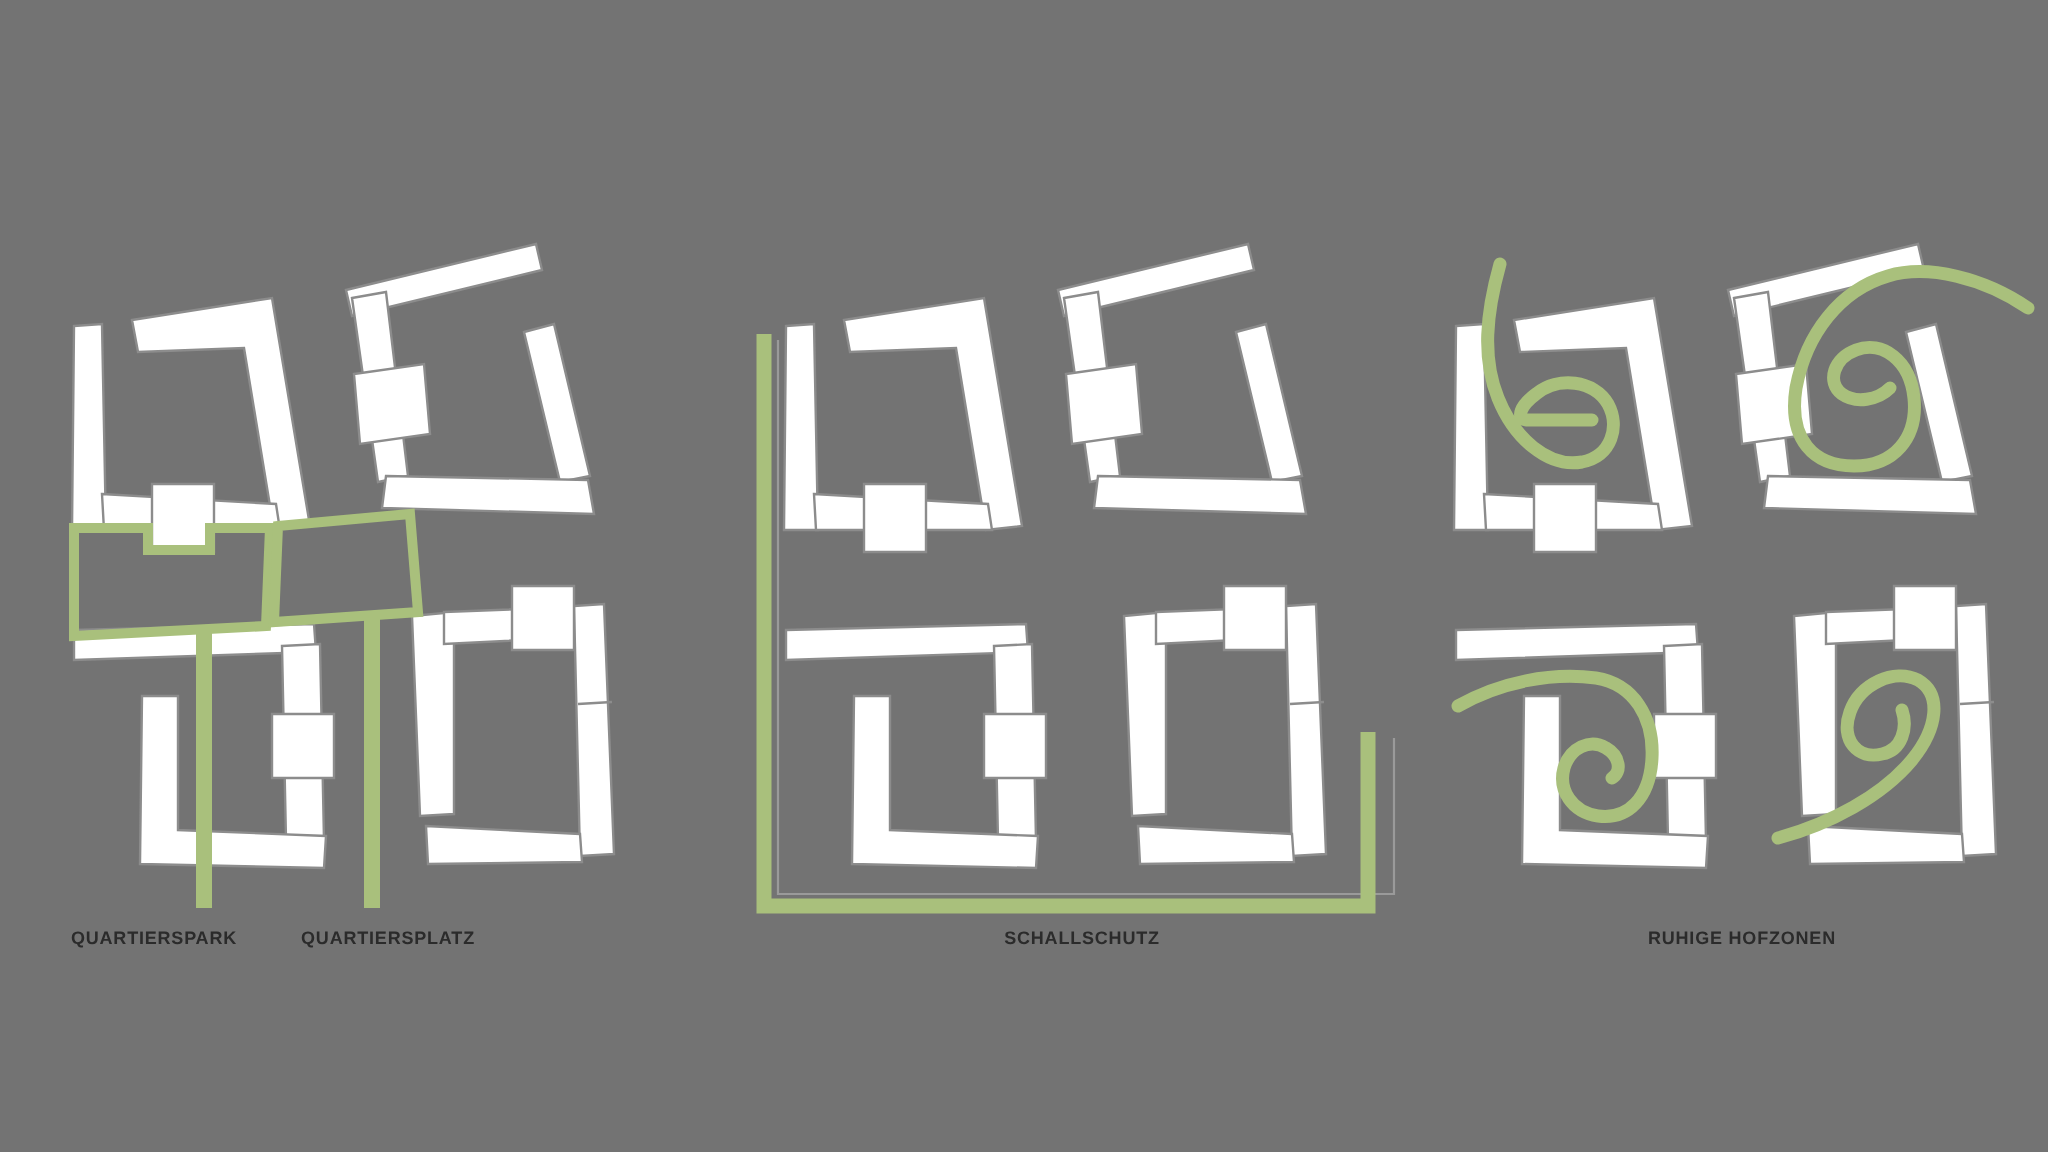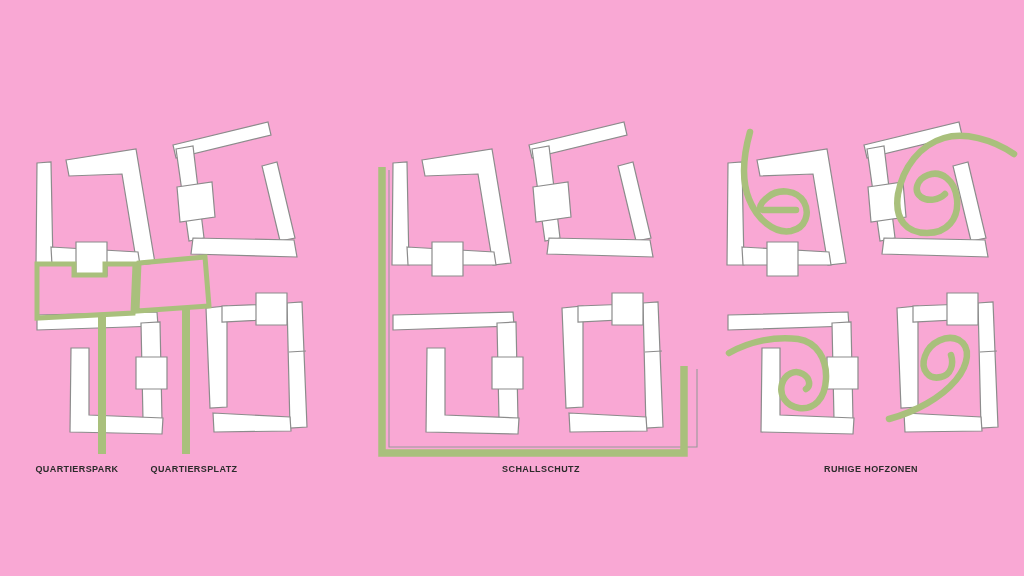--- a/index.html
+++ b/index.html
@@ -5,21 +5,21 @@
   html, body {
     margin: 0;
     padding: 0;
     background: #ffffff;
     font-family: "Liberation Sans", sans-serif;
   }
   .stage {
     position: relative;
     width: 1024px;
     height: 576px;
-    background: #f9a8d4;
+    background: #737373;
     overflow: hidden;
     text-decoration: underline;
   }
   .stage svg {
     position: absolute;
     inset: 0;
     display: block;
   }
   .bldg {
     fill: #ffffff;

